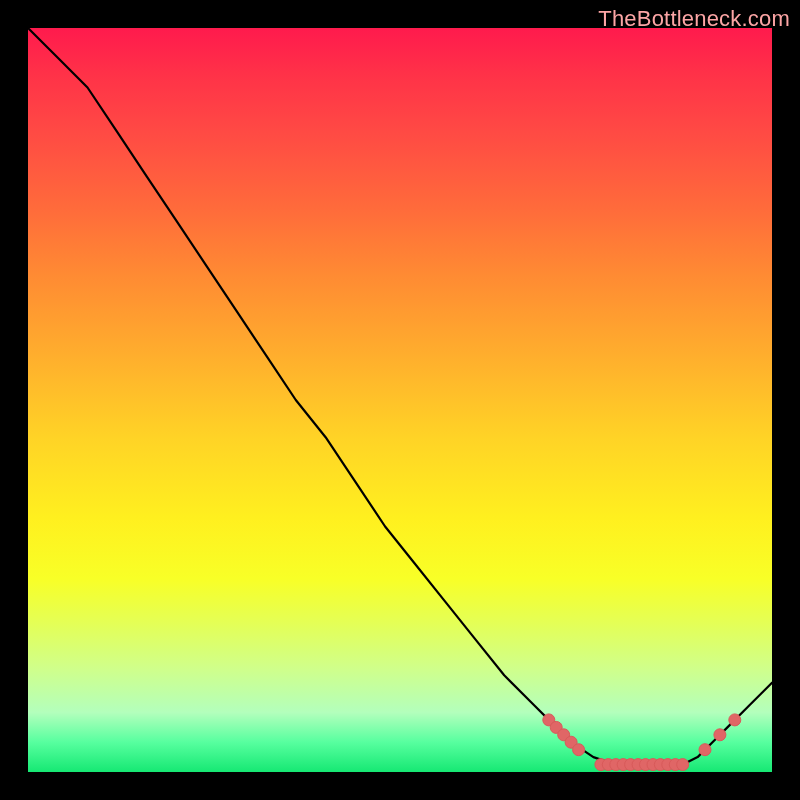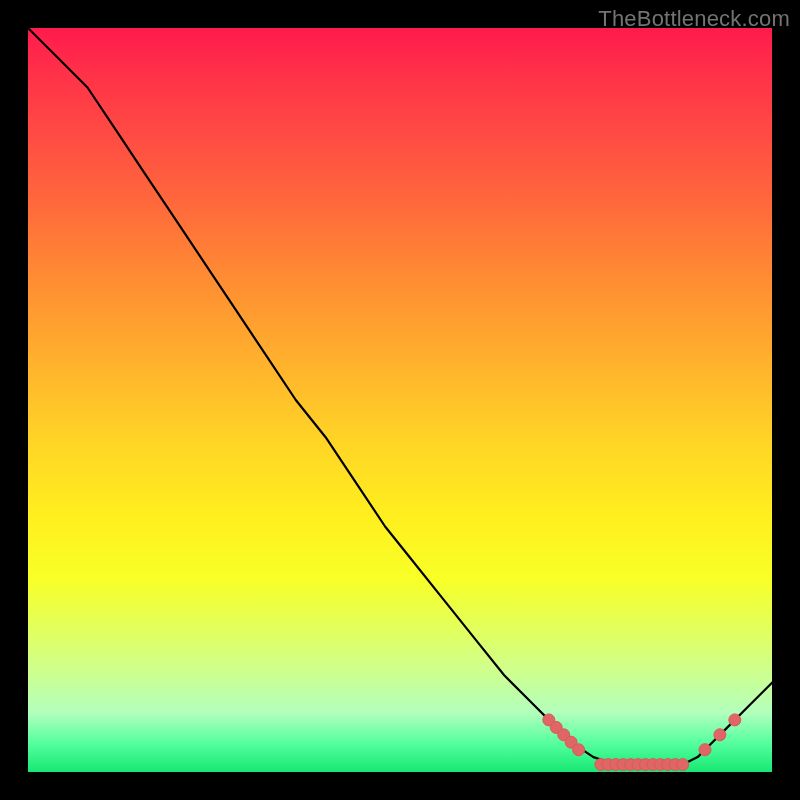--- a/index.html
+++ b/index.html
@@ -38,21 +38,21 @@
       #d0ff8a 86%,
       #b3ffbc 92%,
       #57ff9f 96%,
       #16e873 100%
     );
   }
   .watermark {
     position: absolute;
     top: 6px;
     right: 10px;
-    color: #737373;
+    color: #fca5a5;
     font-size: 22px;
     font-weight: 500;
     letter-spacing: 0.2px;
     user-select: none;
   }
   svg.curve {
     position: absolute;
     left: 0;
     top: 0;
     width: 744px;

